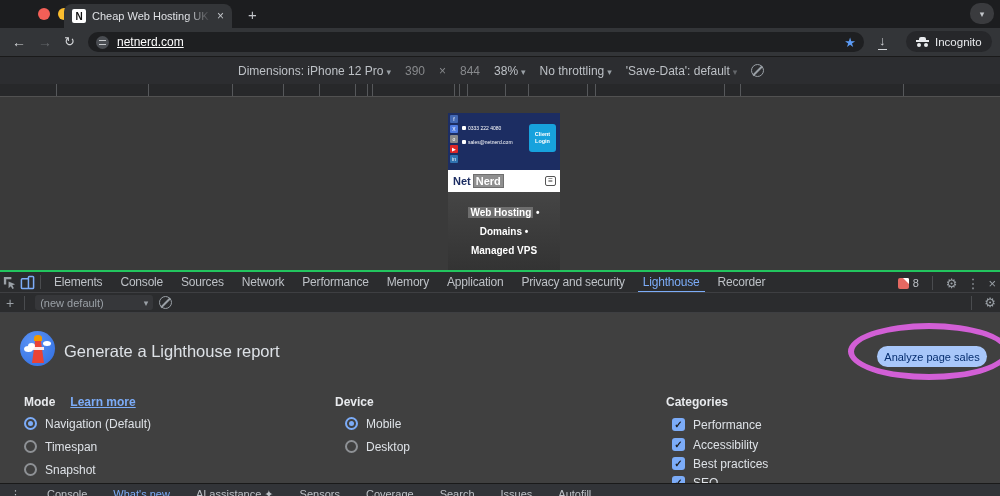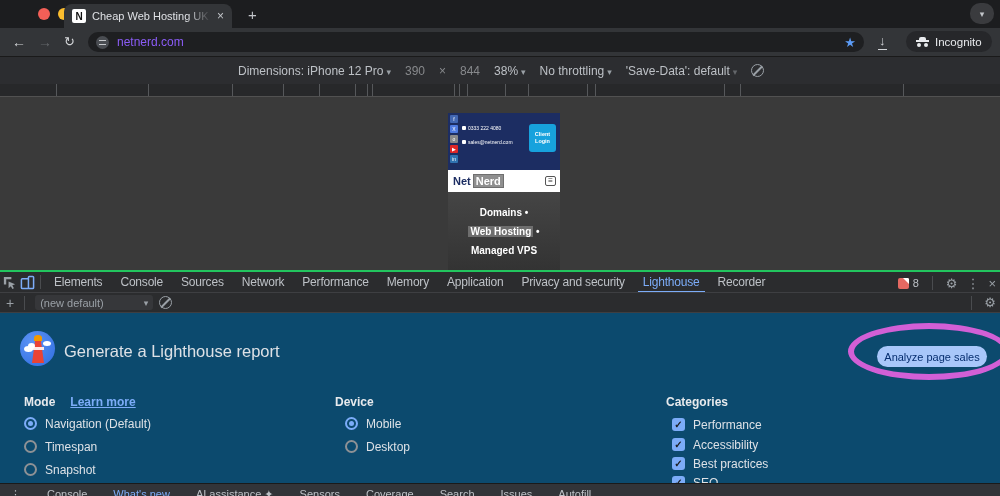--- a/index.html
+++ b/index.html
@@ -26,21 +26,21 @@
   
   #navbar { left:0; top:28px; width:1000px; height:28px; background:#333538; }
   #back { left:12px; top:6px; font-size:14px; color:#d2d4d7; }
   #fwd  { left:38px; top:6px; font-size:14px; color:#63666a; }
   #reload { left:64px; top:6px; font-size:13px; color:#d2d4d7; }
   #omnibox { left:88px; top:4px; width:776px; height:20px; background:#1e1f21;
     border-radius:10px; display:flex; align-items:center; padding:0 8px; gap:8px; }
   .tune { width:13px; height:13px; border-radius:50%; background:#4a4d52; position:relative; flex:0 0 auto;}
   .tune::before, .tune::after { content:''; position:absolute; left:3px; width:7px; height:1.5px; background:#c6c9cc; }
   .tune::before { top:4px; } .tune::after { top:8px; }
-  #url { color:#8b5cf6; font-size:12px; flex:1; }
+  #url { color:#ffffff; font-size:12px; flex:1;text-decoration:underline; }
   #star { color:#5c9bf5; font-size:13px; }
   #download { left:878px; top:5px; color:#d2d4d7; font-size:13px; border-bottom:1.5px solid #d2d4d7; padding:0 1px 1px; }
   #incognito-chip { left:906px; top:3px; height:21px; background:#26272a; border-radius:11px;
     display:flex; align-items:center; gap:6px; padding:0 10px; }
   .hat { width:13px; height:10px; position:relative; }
   .hat::before { content:''; position:absolute; top:0; left:3px; width:7px; height:3px; background:#e8eaed; border-radius:2px 2px 0 0; }
   .hat i { position:absolute; top:3px; left:0; width:13px; height:2px; background:#e8eaed; }
   .hat::after { content:''; position:absolute; bottom:0; left:1px; width:4px; height:4px; border-radius:50%; background:#e8eaed; box-shadow:7px 0 0 #e8eaed; }
   #incognito-label { color:#e8eaed; font-size:11.5px; }
   .edge-kebab { left:990px; color:#c2c5c9; font-size:13px; }
@@ -104,21 +104,21 @@
 
   
   #lh-toolbar { left:0; top:292px; width:1000px; height:21px; background:#2b2c2e; border-top:1px solid #3e3f42;
     border-bottom:1px solid #3e3f42; display:flex; align-items:center; padding:0 6px; gap:6px; }
   #lh-plus { color:#9aa0a6; font-size:14px; }
   #report-select { width:118px; height:15px; background:#36373a; border-radius:3px; display:flex;
     align-items:center; padding:0 5px; color:#9aa0a6; font-size:11px; justify-content:space-between; }
   #lh-toolbar-right { position:absolute; right:4px; display:flex; align-items:center; gap:8px; }
 
   
-  #lh-main { left:0; top:313px; width:1000px; height:170px; background:#0c4a6e; color:#dde1e6; }
+  #lh-main { left:0; top:313px; width:1000px; height:170px; background:#404040; color:#dde1e6; }
   #lh-logo { left:20px; top:18px; width:35px; height:35px; border-radius:50%;
     background:radial-gradient(circle at 35% 30%, #5b93f5, #2f6de0); overflow:hidden; }
   .lh-body { position:absolute; left:12px; top:8px; width:12px; height:24px; background:#ea4335;
     clip-path:polygon(28% 0,72% 0,100% 100%,0 100%); }
   .lh-cap { position:absolute; left:14px; top:4px; width:8px; height:6px; background:#f29900; border-radius:50% 50% 0 0; }
   .lh-stripe { position:absolute; left:12px; top:16px; width:12px; height:3px; background:#fce8e6; }
   .cloud { position:absolute; background:#fff; border-radius:50%; }
   #lh-title { left:64px; top:29px; font-size:16.5px; color:#dde1e6; }
   #analyze-btn { left:877px; top:33px; width:110px; height:21px; background:#a8c7fa; border-radius:11px;
     color:#062e6f; font-size:11px; display:flex; align-items:center; justify-content:center; border:none; }
@@ -239,22 +239,22 @@
             <span>sales@netnerd.com</span>
         </div>
         <div id="client-login">Client Login</div>
       </div>
       <div id="logo-bar">
         <span id="logo-net">Net</span>
         <span id="logo-nerd">Nerd</span>
         <span id="hamburger">≡</span>
       </div>
       <div id="site-hero">
+        <div id="menu-l1"><b>Web Hosting</b> <span>•</span></div>
         <div>Domains •</div>
-        <div id="menu-l1"><b>Web Hosting</b> <span>•</span></div>
         <div>Managed VPS</div>
         <div id="hero-head">Cheap web hosting</div>
       </div>
     </div>
   </div>
 
   <div id="dt-tabs" class="abs">
     <span class="dt-icon">
       <svg width="15" height="15" viewBox="0 0 16 16">
           <path d="M2 2h8v2.5H4.5V10H2z" fill="#9aa0a6"></path>

